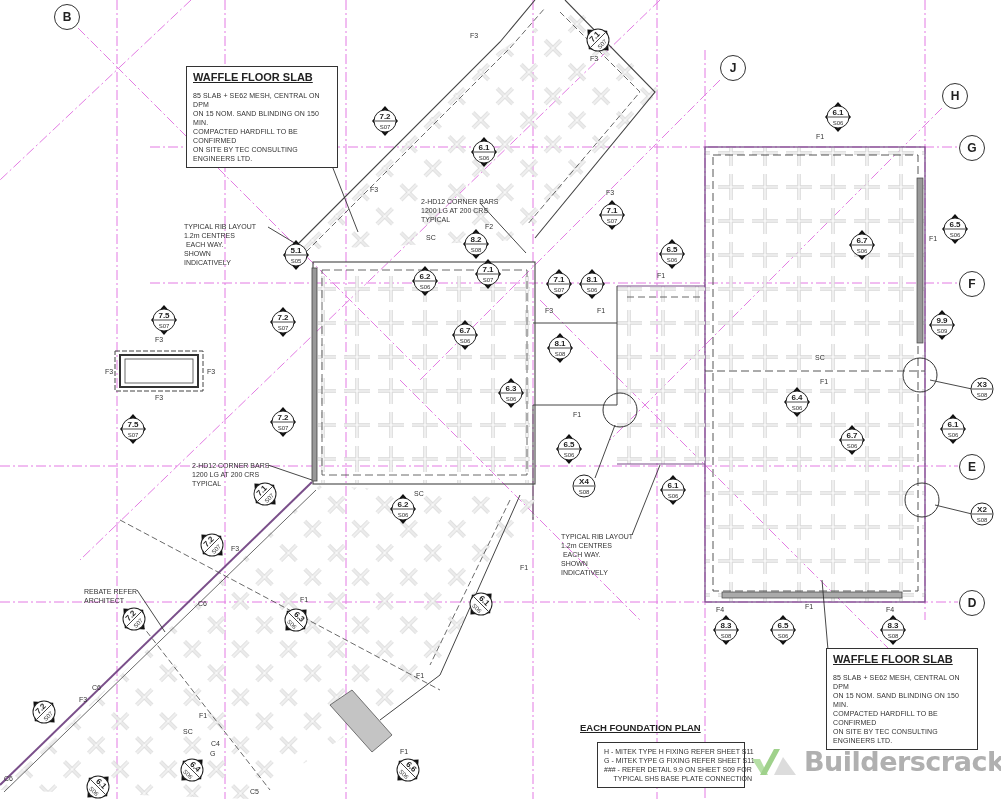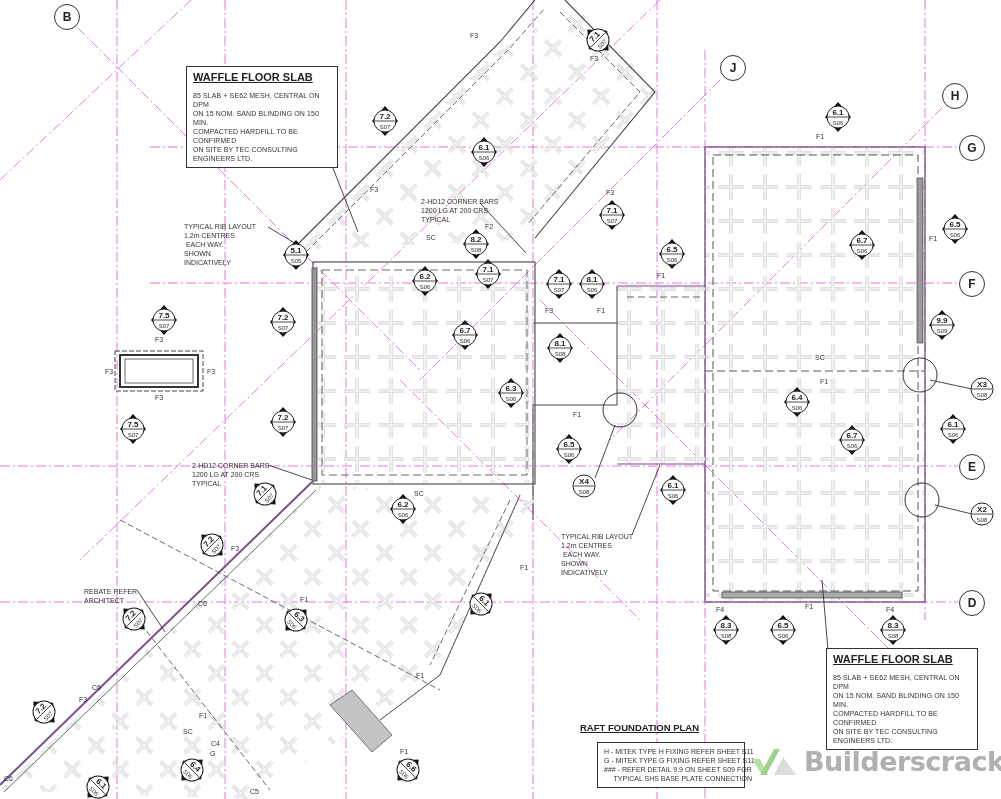--- a/index.html
+++ b/index.html
@@ -436,21 +436,21 @@
   <div>2-HD12 CORNER BARS</div>
   <div>1200 LG AT 200 CRS</div>
   <div>TYPICAL</div>
 </div>
 
 <div class="label" style="left:84px;top:587px;">
   <div>REBATE REFER</div>
   <div>ARCHITECT</div>
 </div>
 
-<div class="plan-title" style="left:580px;top:722px;">RAFT FOUNDATION PLAN</div>
+<div class="plan-title" style="left:580px;top:722px;">EACH FOUNDATION PLAN</div>
 
 <div class="legend-box" style="left:597px;top:742px;width:134px;">
   <div class="legend-line">H - MITEK TYPE H FIXING REFER SHEET S11</div>
   <div class="legend-line">G - MITEK TYPE G FIXING REFER SHEET S11</div>
   <div class="legend-line">### - REFER DETAIL 9.9 ON SHEET S09 FOR</div>
   <div class="legend-line" style="white-space:pre">     TYPICAL SHS BASE PLATE CONNECTION</div>
 </div>
 
 <div class="brand" style="left:752px;top:746px;">
   <svg width="44" height="30" viewBox="0 0 44 30" style="position:static">

